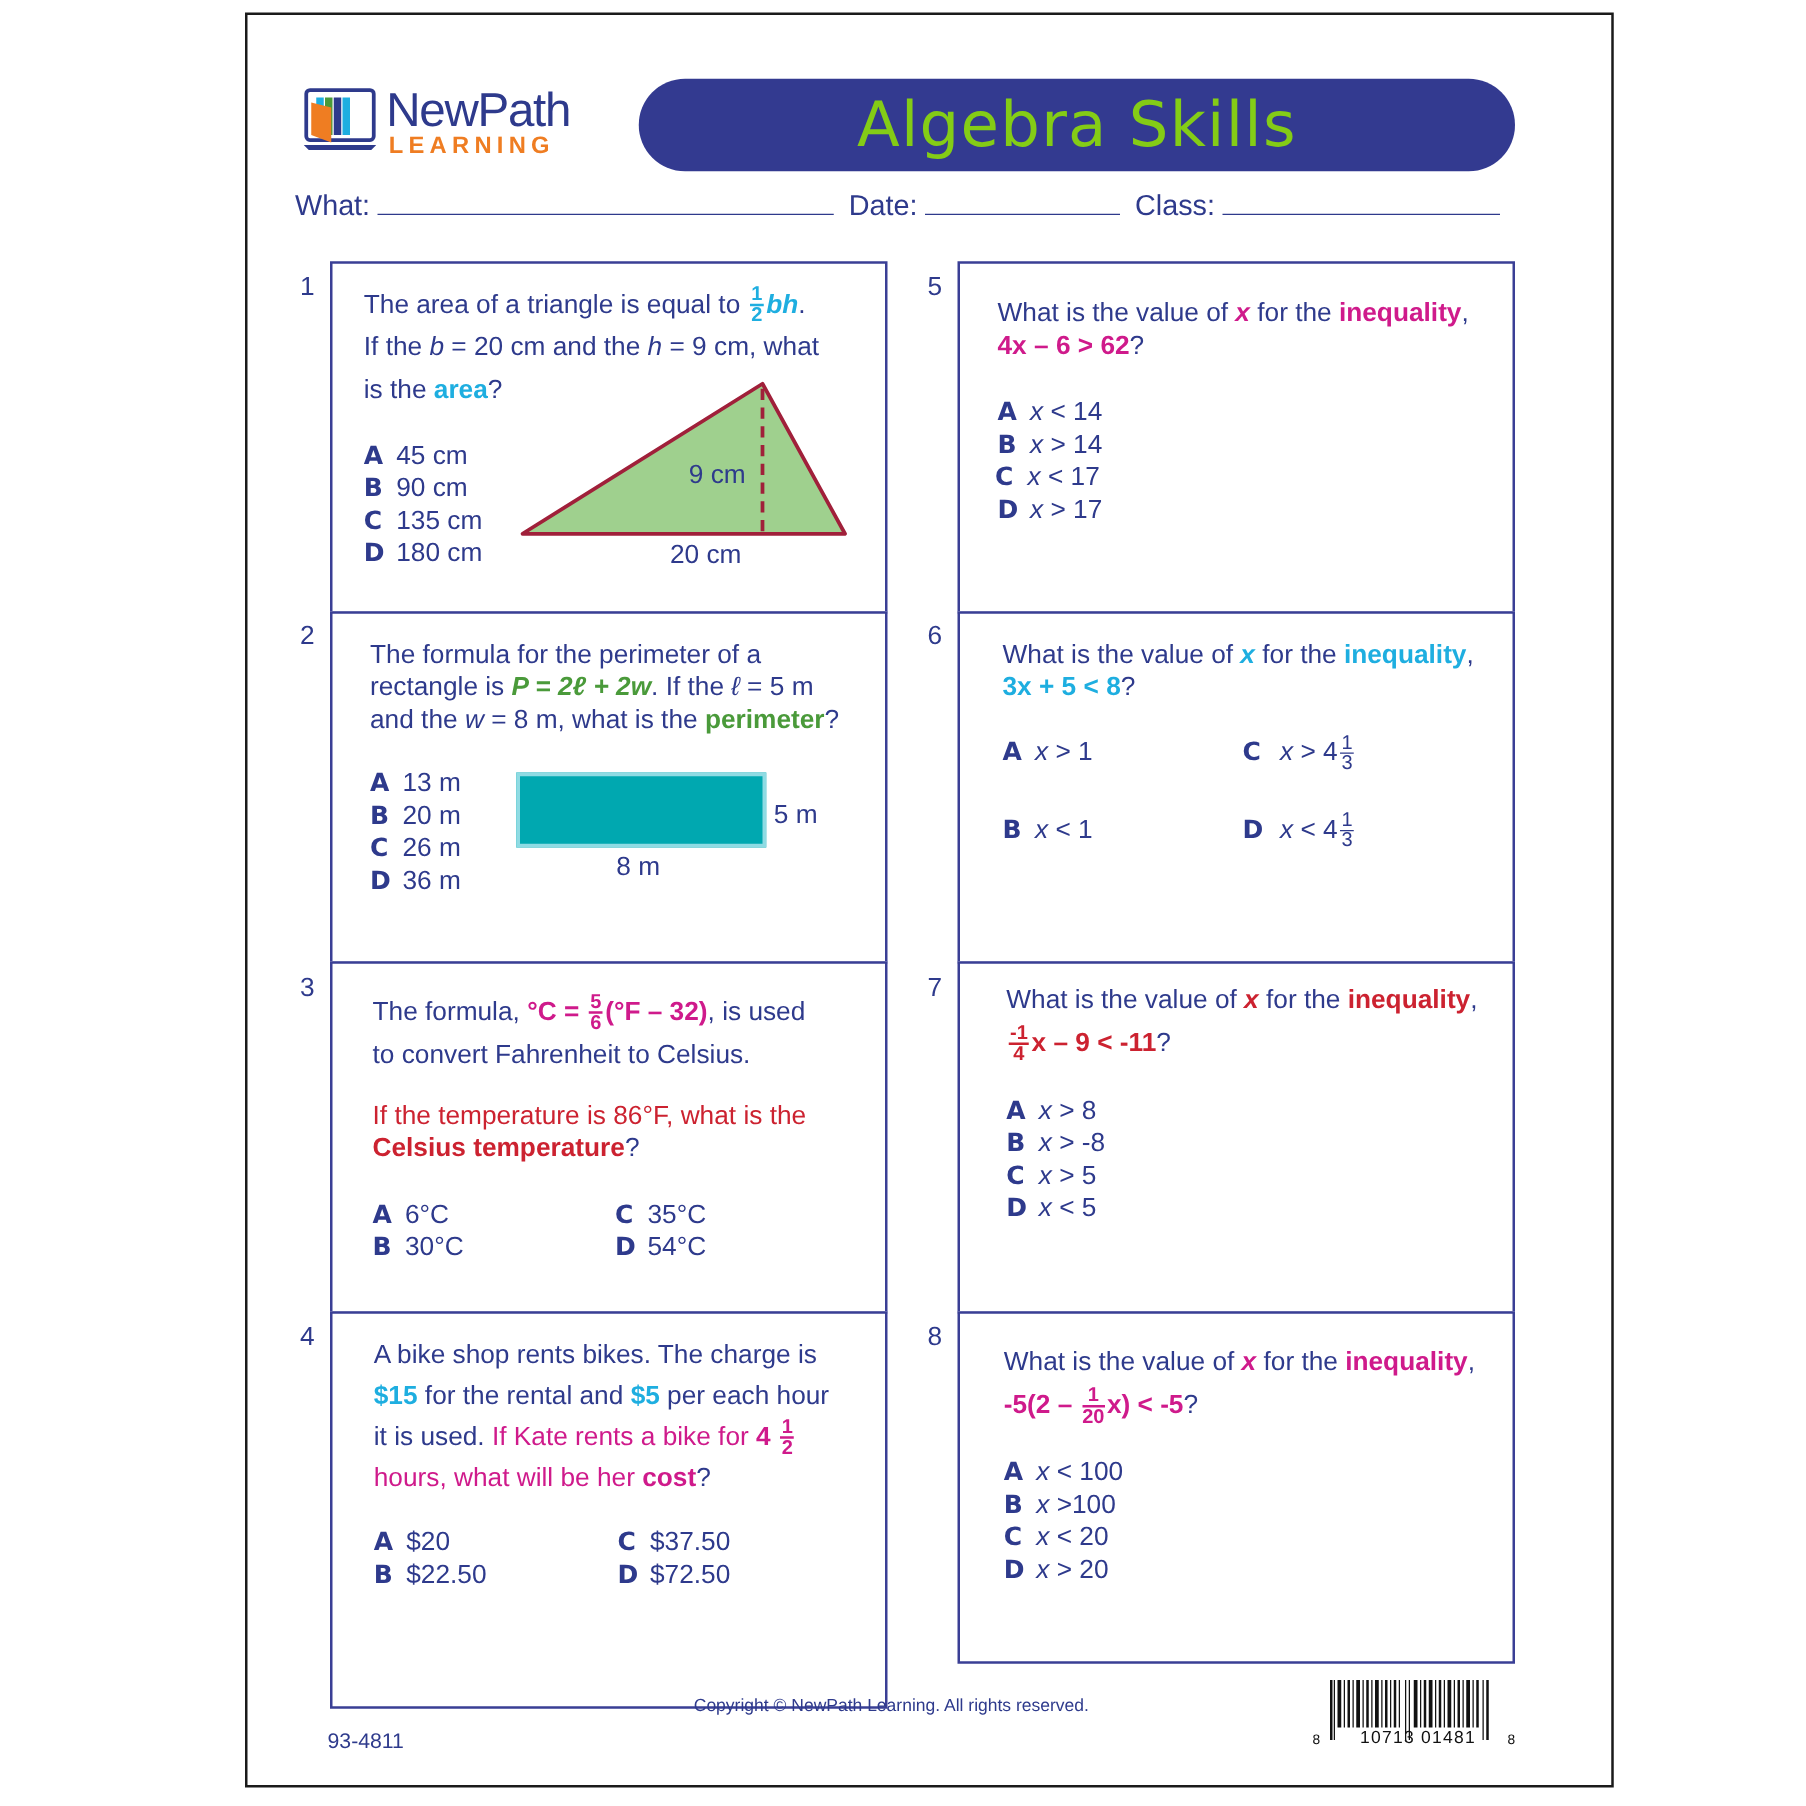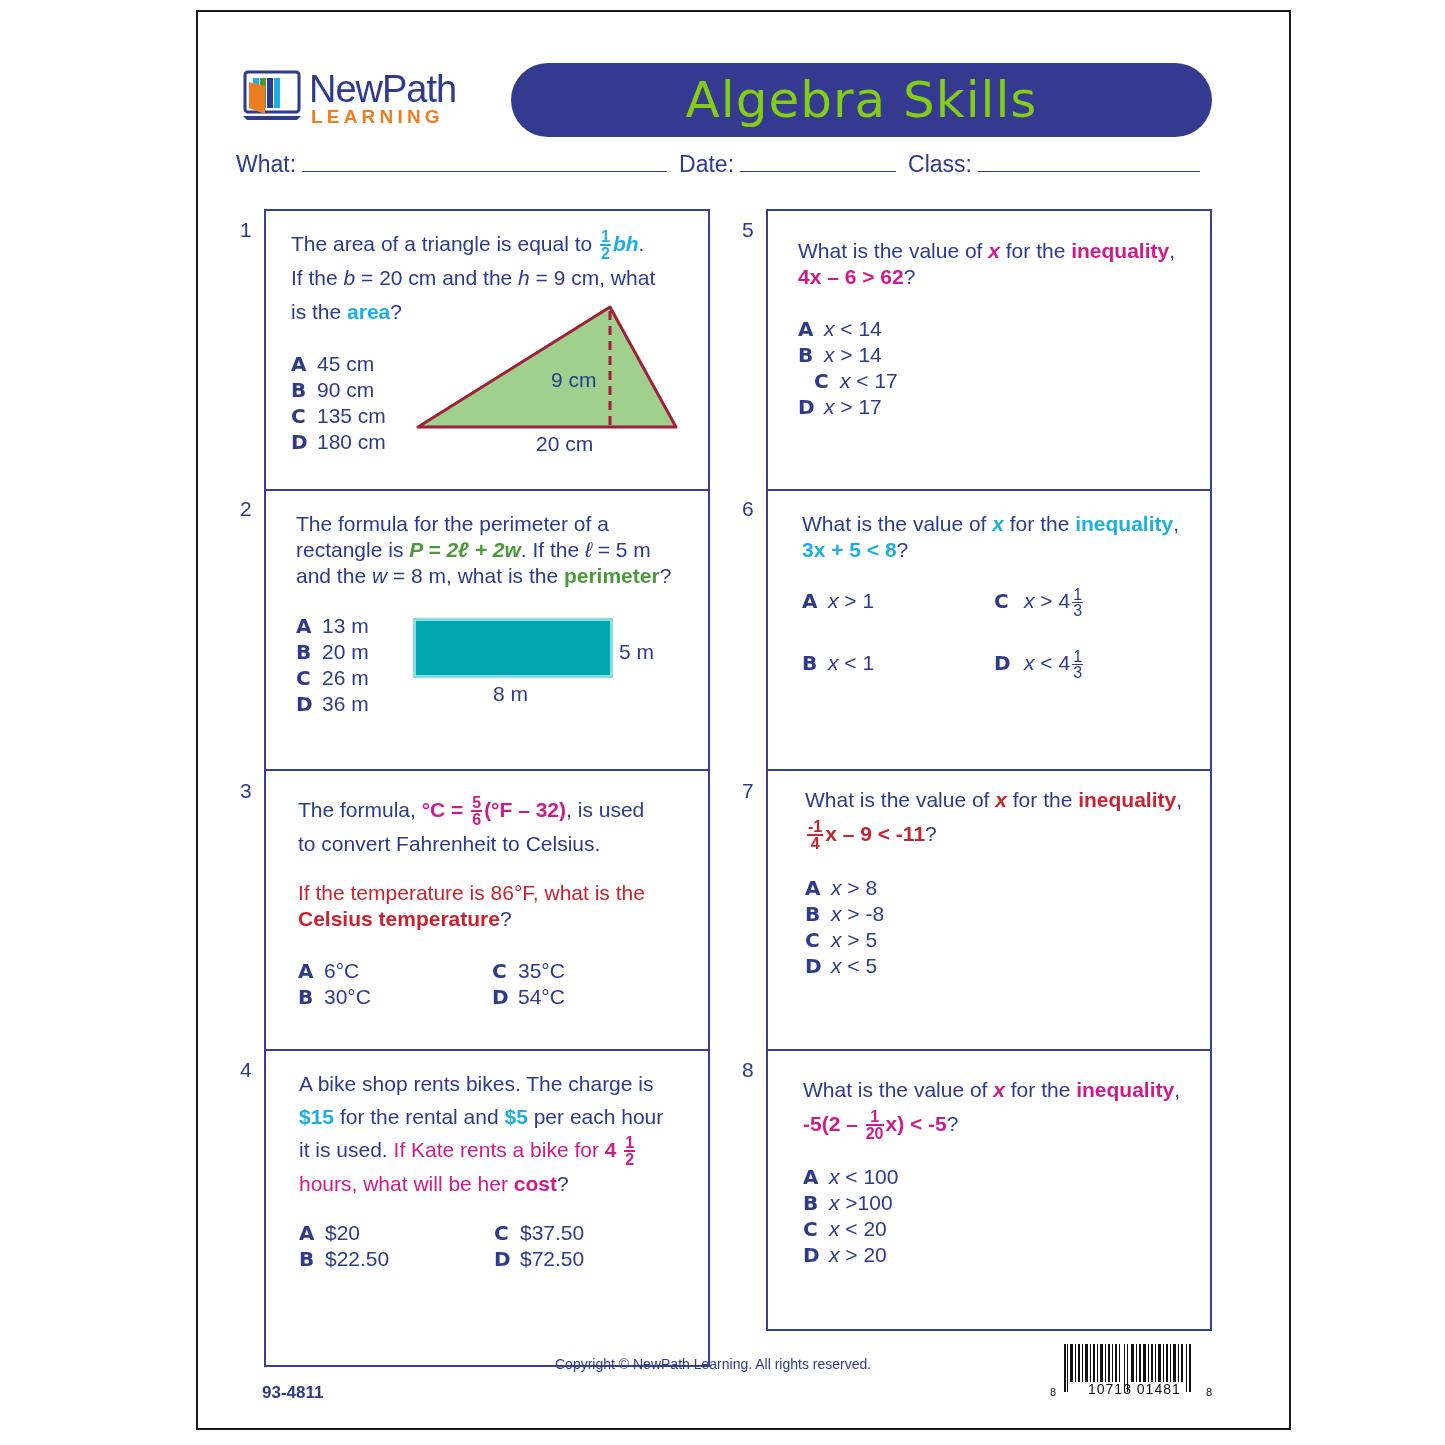--- a/index.html
+++ b/index.html
@@ -32,21 +32,21 @@
   .green { color: #4a9a3a; }
   .magenta { color: #cf1a8b; }
   .red { color: #cc2230; }
 
   .frac { display: inline-block; vertical-align: middle; text-align: center; font-size: 16px; line-height: 15px; font-weight: bold; margin: 0 2px; }
   .frac .num { display: block; border-bottom: 2px solid currentColor; padding: 0 1px; }
   .frac .den { display: block; }
   .frac.plain { font-weight: normal; }
 
   .footer-copy { position: absolute; left: 555px; top: 1356px; font-size: 14px; color: #2e3a8c; }
-  .footer-code { position: absolute; left: 262px; top: 1383px; font-size: 17px; color: #2e3a8c; font-weight: bold; }
+  .footer-code { position: absolute; left: 262px; top: 1383px; font-size: 17px; color: #2e3a8c; }
   .barcode { position: absolute; left: 1050px; top: 1344px; width: 170px; height: 62px; }
 </style>
 </head>
 <body>
 
 <div class="sheet"></div>
 
 <div class="logo">
   <svg class="logo-mark" viewBox="0 0 58 52">
     <rect x="2" y="2" width="54" height="40" rx="3" fill="none" stroke="#2e3a8c" stroke-width="3"></rect>
@@ -138,21 +138,21 @@
 </div>
 
 <div class="qnum" style="left:742px; top:218px">5</div>
 <div class="box" style="left:766px; top:209px; width:446px; height:282px">
   <div class="qtext tight" style="left:30px; top:27px; width:412px">
     <span>What is the value of </span><span class="magenta b i">x</span><span> for the </span><span class="magenta b">inequality</span><span>,</span><br>
     <span class="magenta b">4x – 6 &gt; 62</span><span>?</span>
   </div>
   <div class="opt" style="left:30px; top:105px"><span class="L">A</span><span class="i">x</span><span> &lt; 14</span></div>
   <div class="opt" style="left:30px; top:131px"><span class="L">B</span><span class="i">x</span><span> &gt; 14</span></div>
-  <div class="opt" style="left:46px; top:157px"><span class="L">C</span><span class="i">x</span><span> &lt; 17</span></div>
+  <div class="opt" style="left:28px; top:157px"><span class="L">C</span><span class="i">x</span><span> &lt; 17</span></div>
   <div class="opt" style="left:30px; top:183px"><span class="L">D</span><span class="i">x</span><span> &gt; 17</span></div>
 </div>
 
 <div class="qnum" style="left:742px; top:497px">6</div>
 <div class="box" style="left:766px; top:489px; width:446px; height:282px">
   <div class="qtext tight" style="left:34px; top:20px; width:412px">
     <span>What is the value of </span><span class="cyan b i">x</span><span> for the </span><span class="cyan b">inequality</span><span>,</span><br>
     <span class="cyan b">3x + 5 &lt; 8</span><span>?</span>
   </div>
   <div class="opt" style="left:34px; top:97px"><span class="L">A</span><span class="i">x</span><span> &gt; 1</span></div>

